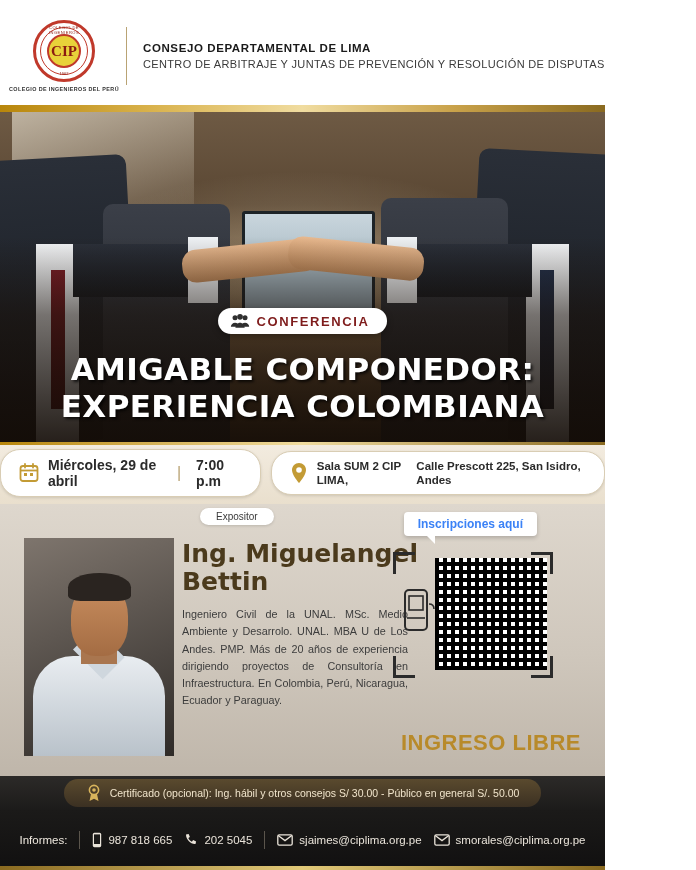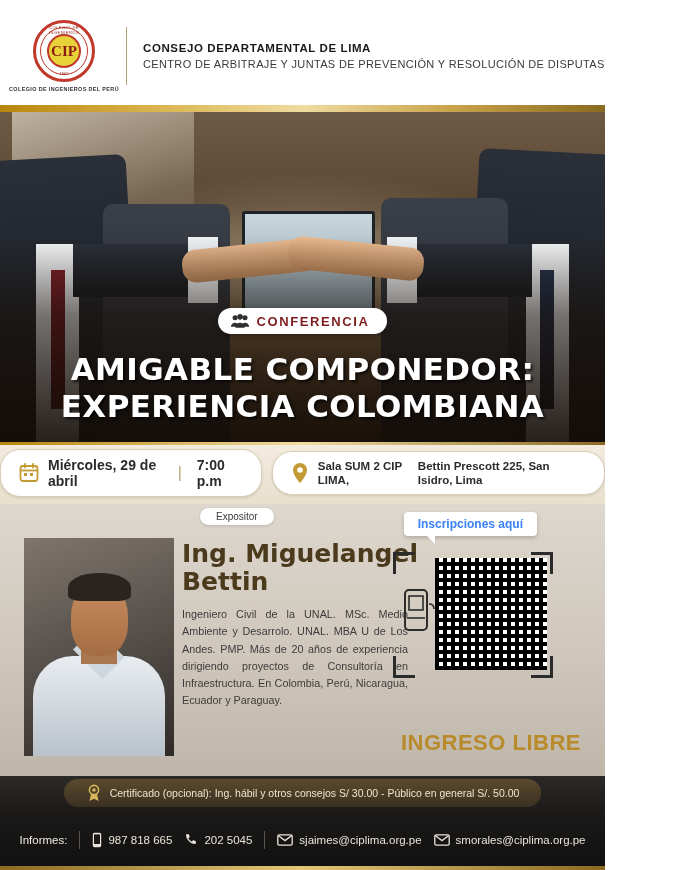--- a/index.html
+++ b/index.html
@@ -469,21 +469,21 @@
       <span class="chip-sep">|</span>
       <span class="chip-text">7:00 p.m</span>
     </div>
     <div class="chip">
       <svg class="ic" width="18" height="22" viewBox="0 0 18 22">
         <path d="M9 1C5.1 1 2 4.1 2 8c0 5.2 7 13 7 13s7-7.8 7-13c0-3.9-3.1-7-7-7z" fill="#c39b35"></path>
         <circle cx="9" cy="8" r="2.8" fill="#ffffff"></circle>
       </svg>
       <span class="chip-lines">
         <span>Sala SUM 2 CIP LIMA,</span>
-        <span>Bettin Prescott 225, San Isidro, Lima</span>
+        <span>Calle Prescott 225, San Isidro, Andes</span>
       </span>
     </div>
   </div>
 
   <div class="speaker">
     <div class="expositor-tag">Expositor</div>
 
     <div class="photo">
       <div class="ph-bg"></div>
       <div class="ph-shirt"></div>

